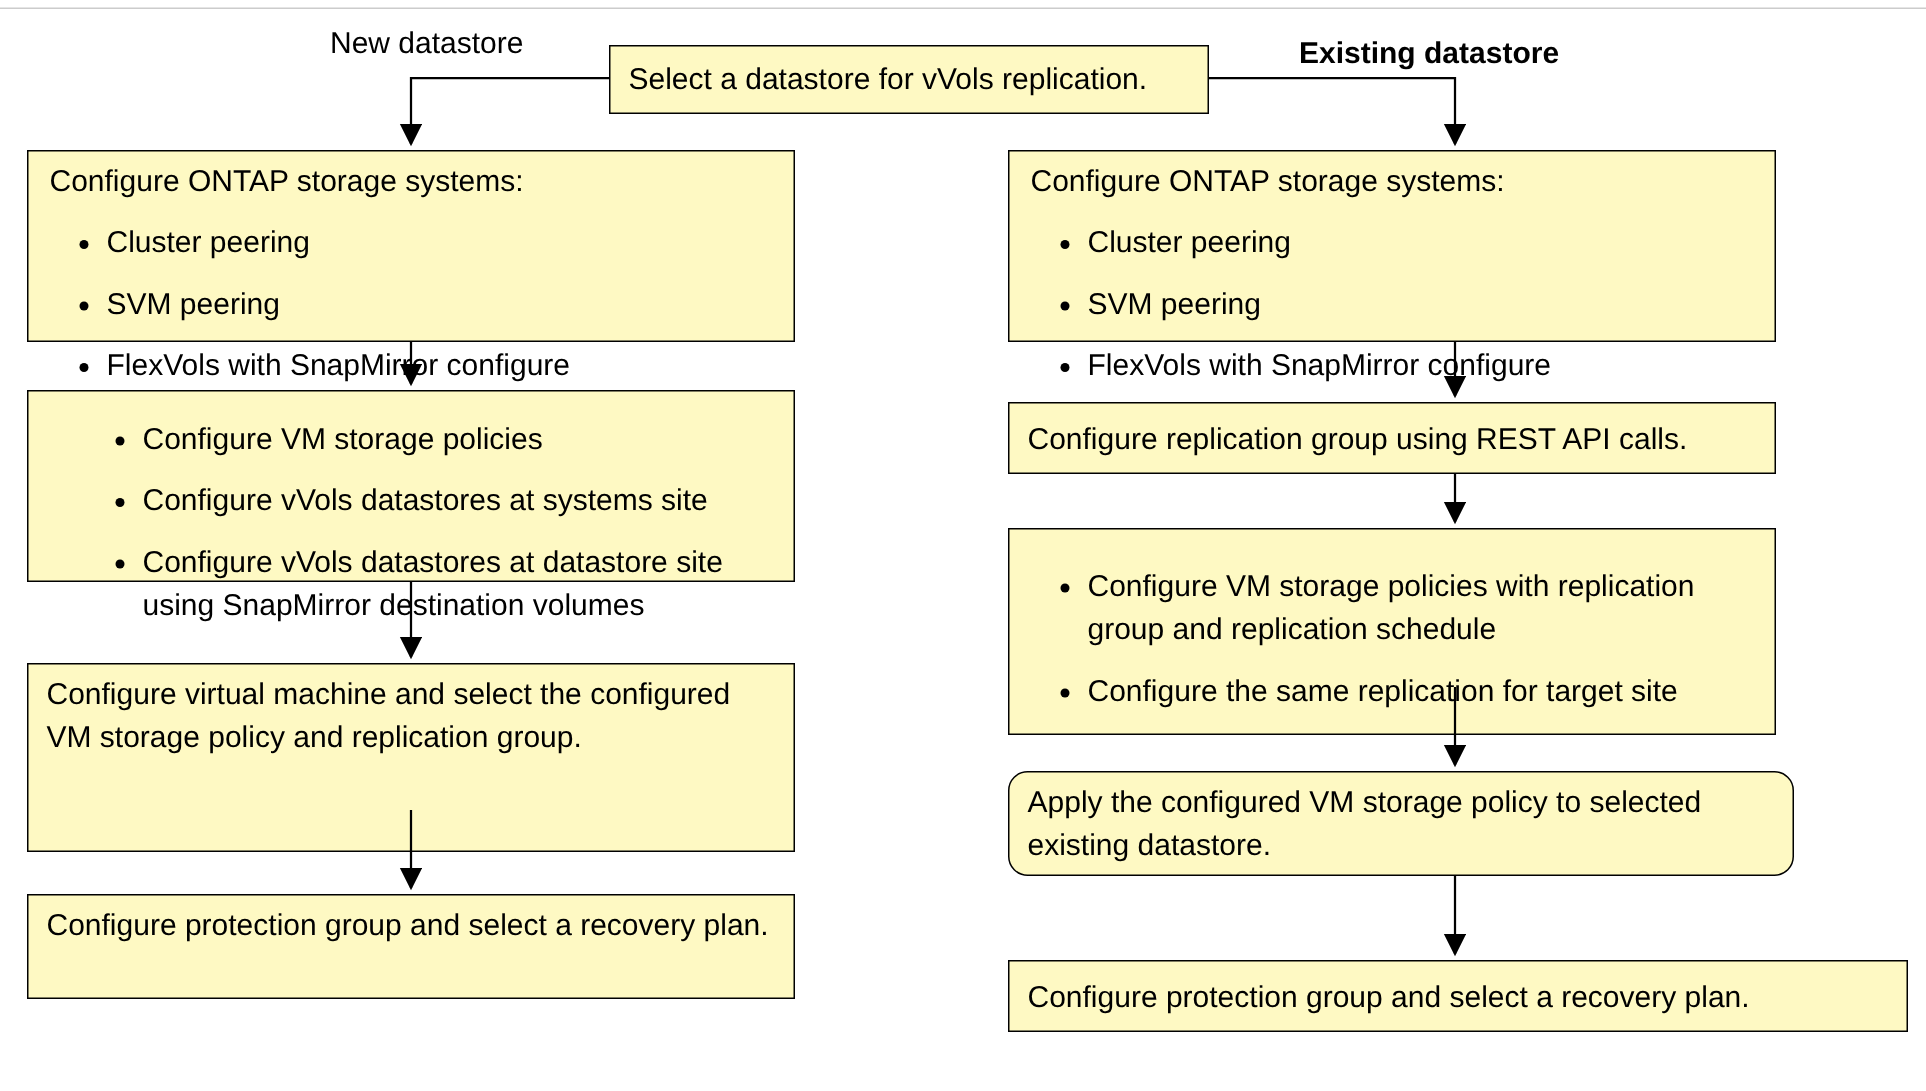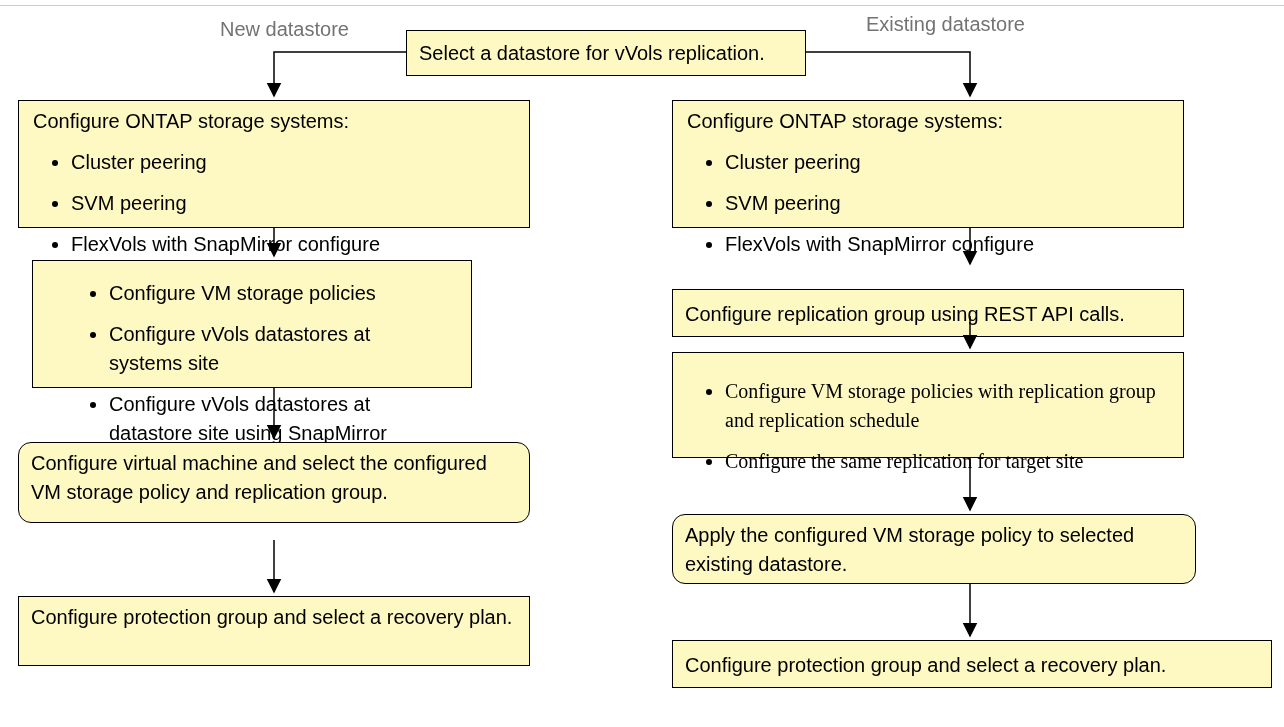--- a/index.html
+++ b/index.html
@@ -26,21 +26,21 @@
     position: absolute;
     border: 1.5px solid #000;
     background: #fef9c3;
     box-sizing: border-box;
     padding: 6px 12px;
     line-height: 1.45;
   }
   .label {
     position: absolute;
     font-size: 20px;
-    color: #737373;
+    color: #000000;
   }
   ul {
     margin: 0;
     padding-left: 28px;
   }
   ul li {
     padding: 0;
     margin: 12px;
   }
   .lead {
@@ -55,65 +55,65 @@
     height: 727px;
     pointer-events: none;
   }
 </style>
 </head>
 <body>
 
 <div class="top-rule"></div>
 
 <div class="label" style="left:220px; top:18px;">New datastore</div>
-<div class="label" style="left:866px; top:13px;">Existing  datastore</div>
+<div class="label" style="left:866px; top:25px;font-weight:bold;">Existing  datastore</div>
 
 <div class="box" style="left:406px; top:30px; width:400px; height:46px; padding-top:8px;">
   <span>Select a datastore for vVols replication.</span>
 </div>
 
 <div class="box" style="left:18px; top:100px; width:512px; height:128px;">
   <span class="lead">Configure ONTAP storage systems:</span>
   <ul>
     <li>Cluster peering</li>
     <li>SVM peering</li>
     <li>FlexVols with SnapMirror configure</li>
   </ul>
 </div>
 
-<div class="box" style="left:32px; top:260px; width:440px; height:128px;padding-left:36px;">
+<div class="box" style="left:18px; top:260px; width:512px; height:128px;padding-left:36px;">
   <ul>
     <li>Configure VM storage policies</li>
     <li>Configure vVols datastores at systems site</li>
     <li>Configure vVols datastores at datastore site using SnapMirror destination volumes</li>
   </ul>
 </div>
 
-<div class="box" style="left:18px; top:442px; width:512px; height:81px;border-radius:13px;">
+<div class="box" style="left:18px; top:442px; width:512px; height:126px;">
   <span>Configure virtual machine and select the configured VM storage policy and replication group.</span>
 </div>
 
 <div class="box" style="left:18px; top:596px; width:512px; height:70px;">
   <span>Configure protection group and select a recovery plan.</span>
 </div>
 
 <div class="box" style="left:672px; top:100px; width:512px; height:128px;">
   <span class="lead">Configure ONTAP storage systems:</span>
   <ul>
     <li>Cluster peering</li>
     <li>SVM peering</li>
     <li>FlexVols with SnapMirror configure</li>
   </ul>
 </div>
 
-<div class="box" style="left:672px; top:268px; width:512px; height:48px; padding-top:10px;margin-top:21px;">
+<div class="box" style="left:672px; top:268px; width:512px; height:48px; padding-top:10px;">
   <span>Configure replication group using REST API calls.</span>
 </div>
 
-<div class="box" style="left:672px; top:352px; width:512px; height:106px; padding-top:12px;font-family:Liberation Serif, serif;">
+<div class="box" style="left:672px; top:352px; width:512px; height:138px; padding-top:12px;">
   <ul>
     <li>Configure VM storage policies with replication group and replication schedule</li>
     <li>Configure the same replication for target site</li>
   </ul>
 </div>
 
 <div class="box" style="left:672px; top:514px; width:524px; height:70px;border-radius:13px;">
   <span>Apply the configured VM storage policy to selected existing datastore.</span>
 </div>
 

